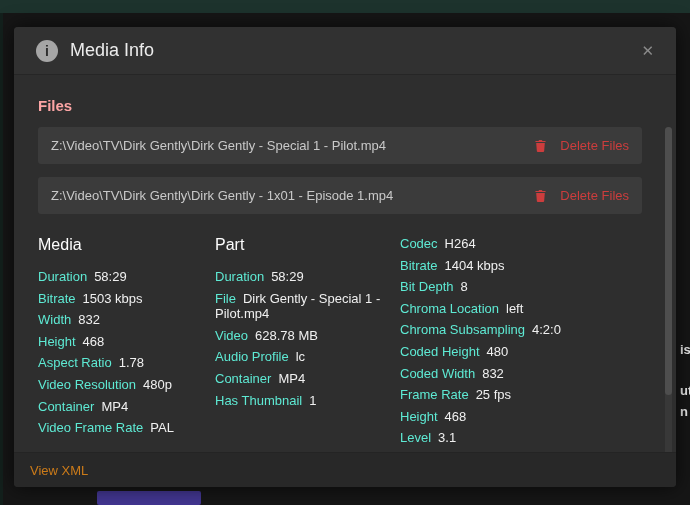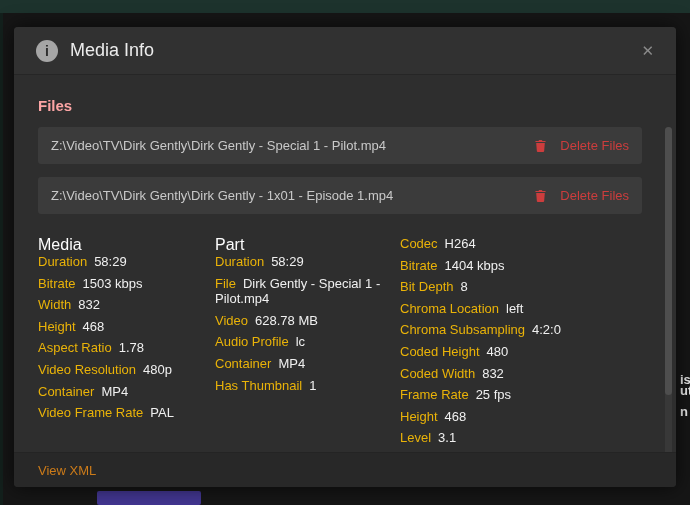--- a/index.html
+++ b/index.html
@@ -16,21 +16,21 @@
     background:#1d332d;
   }
   .page-left-edge {
     position:absolute; top:13px; left:0; width:3px; height:492px;
     background:#13201c;
   }
   .bg-frag {
     position:absolute; left:680px; color:#e9e9e9; font-weight:bold;
     font-size:13px; white-space:nowrap;
   }
-  .bg-frag.f0 { top:372px; }
+  .bg-frag.f0 { top:342px; }
   .bg-frag.f1 { top:383px; }
   .bg-frag.f2 { top:404px; }
   .bg-highlight {
     position:absolute; left:97px; top:491px; width:104px; height:14px;
     background:#473a9c; border-radius:2px; opacity:.92;
   }
   
   .modal {
     position:absolute; left:14px; top:27px; width:662px; height:460px;
     background:#2e2e2e; border-radius:4px;
@@ -70,39 +70,39 @@
   .file-path { white-space:nowrap; overflow:hidden; }
   .delete-link {
     color:#cc3d3d; display:flex; align-items:center; gap:14px;
     cursor:pointer; flex:0 0 auto; font-size:13px;
   }
   .trash-icon { display:inline-flex; color:#cc3d3d; }
   .columns { display:flex; margin-top:22px; }
   .col-media  { width:177px; flex:0 0 auto; }
   .col-part   { width:185px; flex:0 0 auto; }
   .col-stream { flex:1 1 auto; }
-  .col-heading { color:#fdfdfd; font-size:16px; }
+  .col-heading { color:#fdfdfd; font-size:16px; margin-bottom:15px; }
   .field { margin-bottom:6px; line-height:1.2; }
-  .flabel { color:#eab308; margin-right:7px; }
+  .flabel { color:#5eead4; margin-right:7px; }
   .fvalue { color:#f0f0f0; font-weight:normal; }
   .scrollbar-track {
     position:absolute; right:4px; top:52px; width:7px; height:366px;
     background:rgba(255,255,255,0.05); border-radius:4px;
   }
   .scrollbar-thumb {
     position:absolute; top:0; left:0; width:7px; height:268px;
     background:#4e4e4e; border-radius:4px;
   }
   .modal-footer {
     flex:0 0 35px;
     background:#282828;
     border-top:1px solid #242424;
     border-radius:0 0 4px 4px;
     display:flex; align-items:center;
-    padding:0 24px;
+    padding:0 16px;
   }
   .view-xml { color:#cc7b19; font-size:13px; cursor:pointer; }
 </style>
 </head>
 <body>
 
 <div class="page-top-bar"></div>
 <div class="page-left-edge"></div>
 
 <span class="bg-frag f0">is</span>

